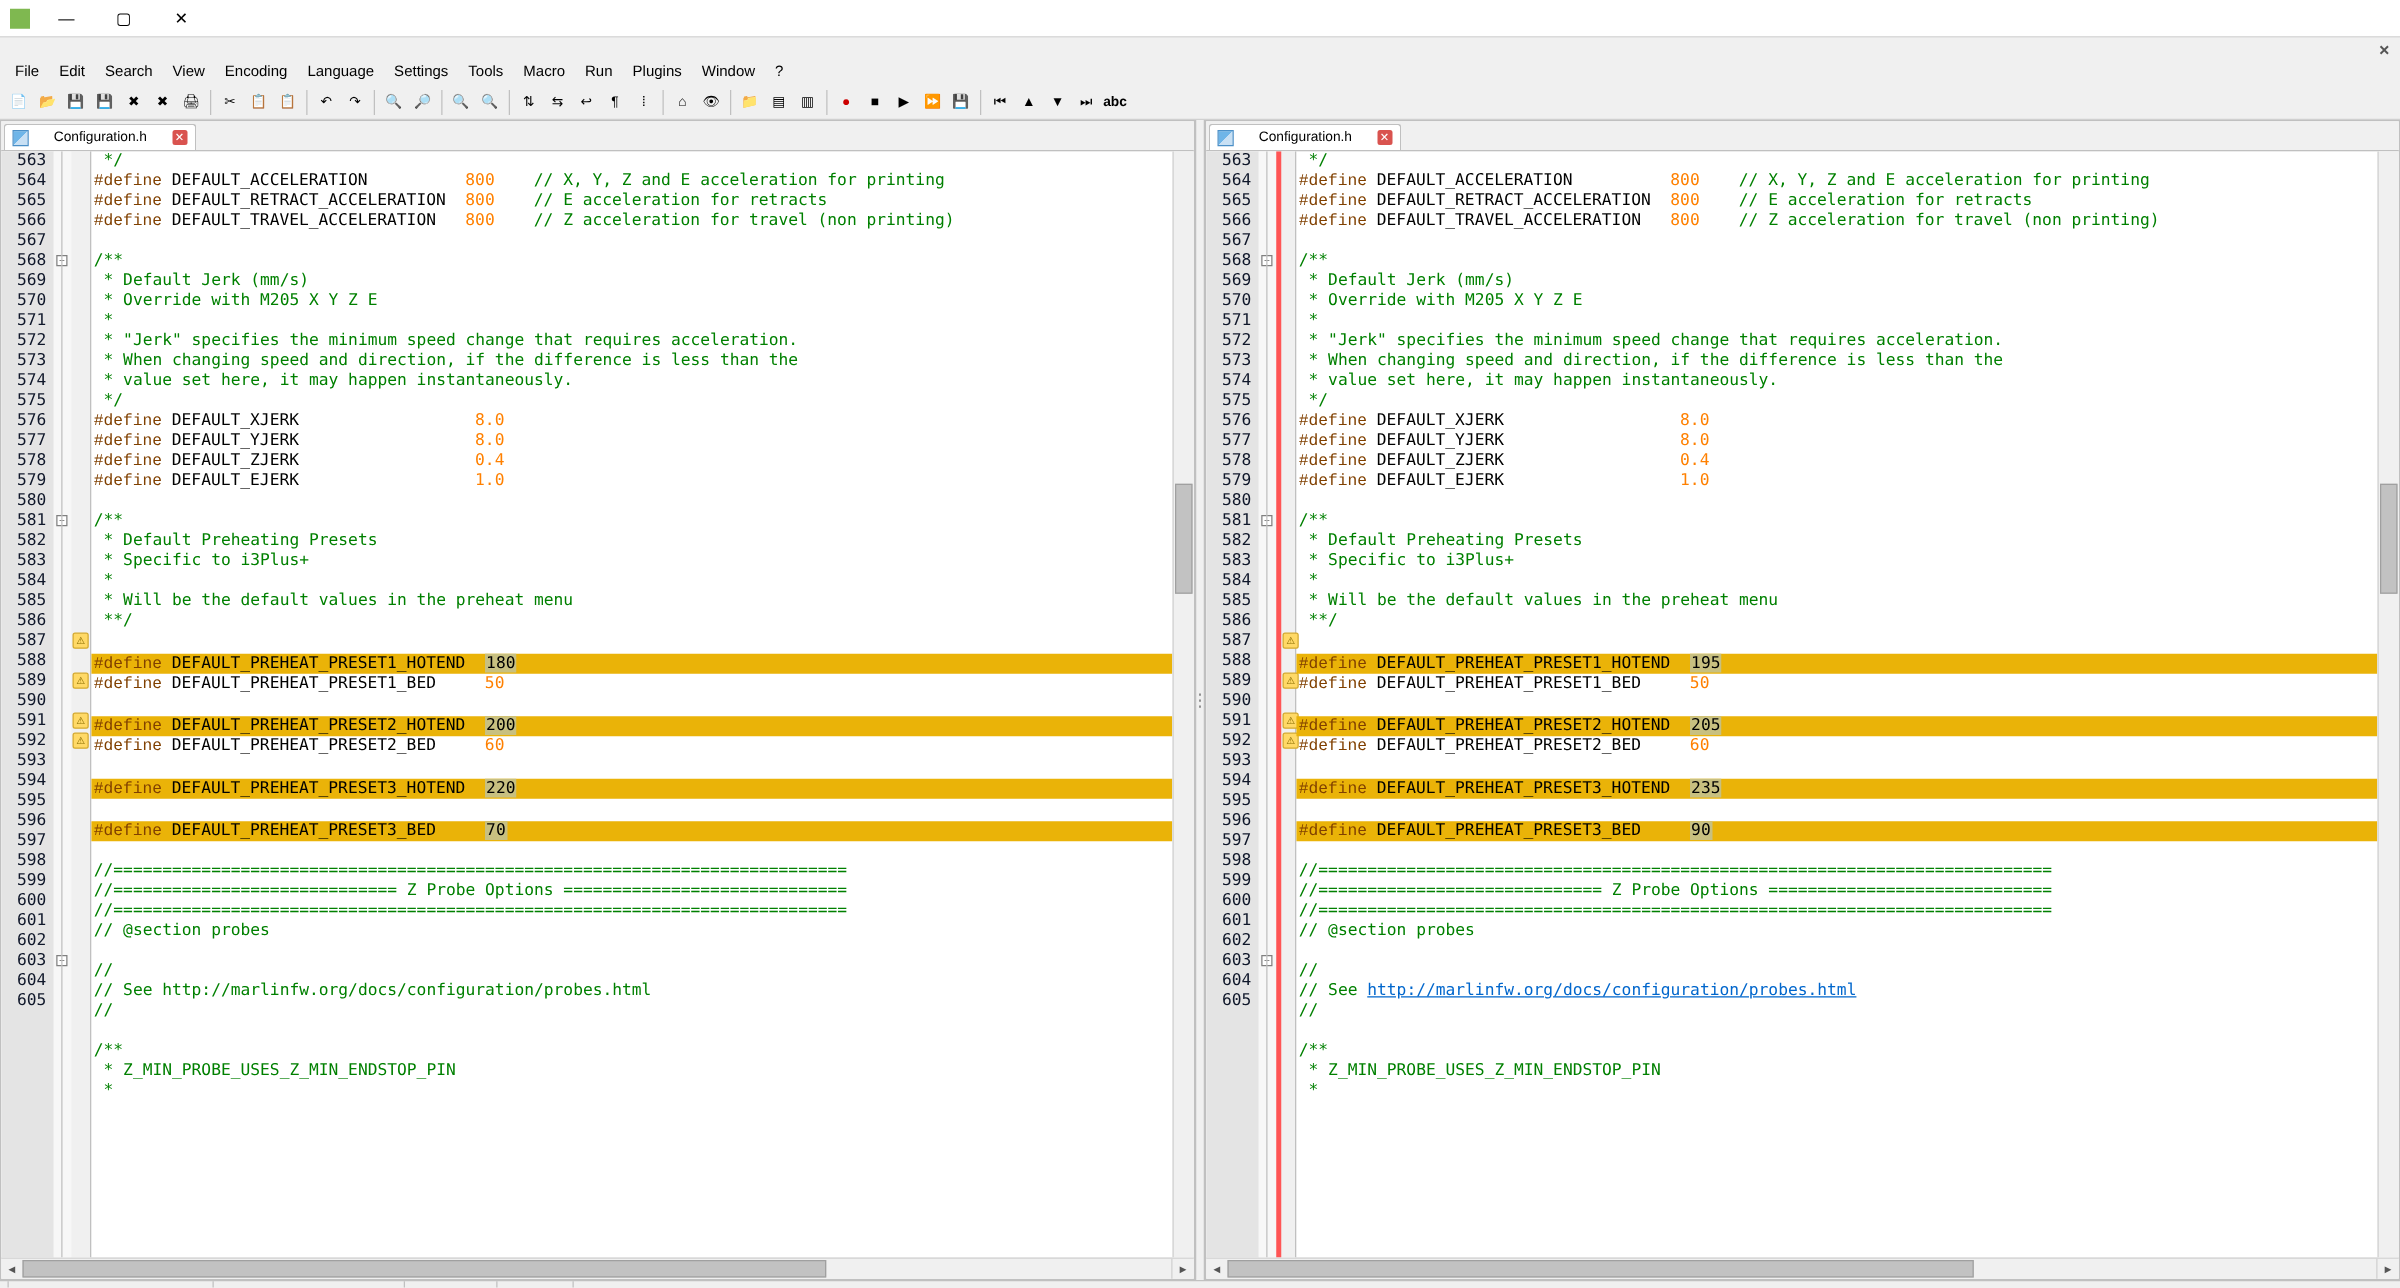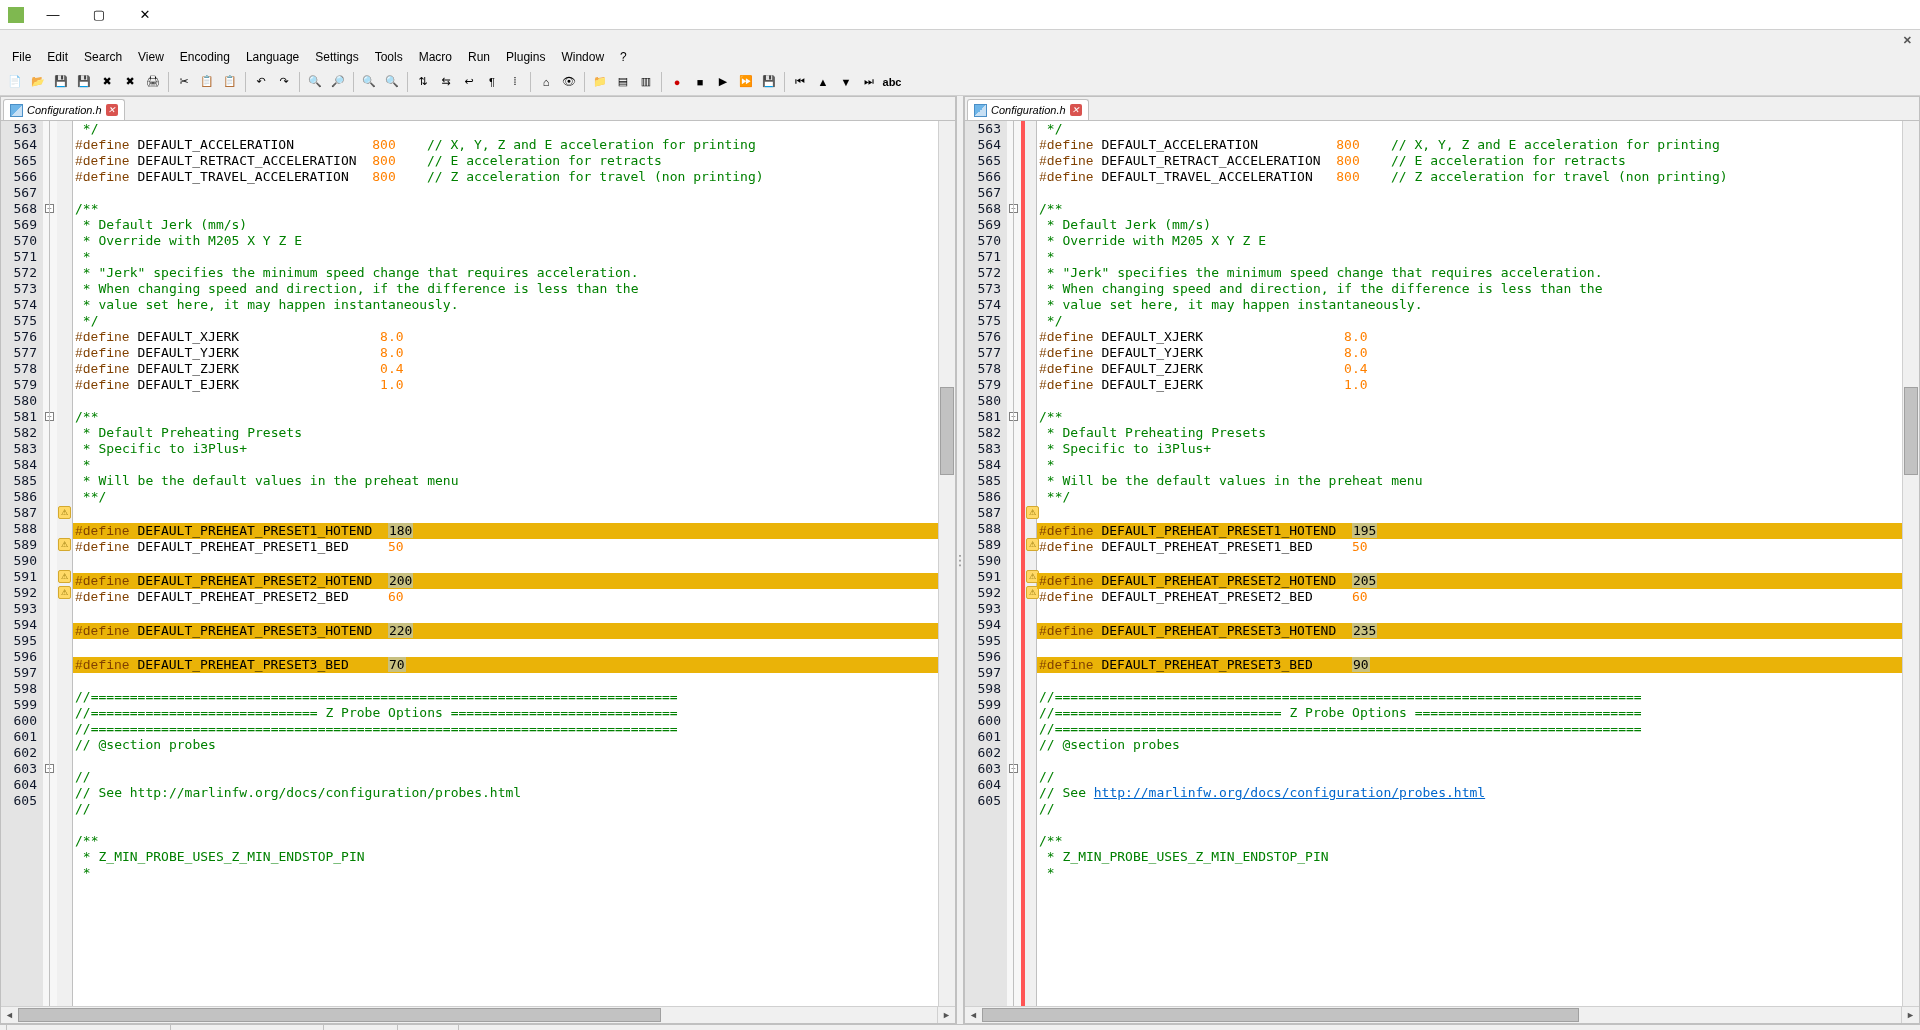--- a/index.html
+++ b/index.html
@@ -13,21 +13,21 @@
 .menu-bar { height:22px; background:#f0f0f0; display:flex; align-items:center; padding:0 4px; gap:0;margin-top:16px; }
 .menu-item { padding:3px 8px; cursor:pointer; }
 .toolbar { height:28px; background:#f0f0f0; display:flex; align-items:center; padding:2px 4px; gap:1px; border-bottom:1px solid #d0d0d0; }
 .tbtn { width:22px; height:22px; display:flex; align-items:center; justify-content:center; cursor:pointer; border:1px solid transparent; }
 .tsep { width:1px; height:20px; background:#c0c0c0; margin:0 3px; }
 .panes { display:flex; height:calc(100% - 30px - 22px - 28px - 22px); position:relative; }
 .pane { flex:1; display:flex; flex-direction:column; border:1px solid #c0c0c0; background:#fff; min-width:0; }
 .splitter { width:8px; background:#f0f0f0; cursor:col-resize; border-left:1px solid #c0c0c0; border-right:1px solid #c0c0c0; display:flex; align-items:center; justify-content:center; }
 .splitter::before { content:"⋮"; color:#888; font-size:14px; }
 .tab-bar { height:24px; background:#f0f0f0; display:flex; align-items:flex-end; padding:2px 2px 0 2px; border-bottom:1px solid #c0c0c0; }
-.tab { height:21px; background:#fff; border:1px solid #c0c0c0; border-bottom:none; padding:2px 6px; display:flex; align-items:center; gap:4px; border-radius:3px 3px 0 0; font-size:11px; position:relative;font-style:italic; }
+.tab { height:21px; background:#fff; border:1px solid #c0c0c0; border-bottom:none; padding:2px 6px; display:flex; align-items:center; gap:20px; border-radius:3px 3px 0 0; font-size:11px; position:relative; }
 .tab .file-icon { width:13px; height:13px; background:linear-gradient(135deg,#6eb5e8 50%,#c8e0f4 50%); border:1px solid #4a8fc7; }
 .tab .close-x { width:12px; height:12px; background:#d9534f; border-radius:2px; color:#fff; font-size:9px; display:flex; align-items:center; justify-content:center; cursor:pointer; }
 .editor-area { flex:1; display:flex; overflow:hidden; position:relative; }
 .gutter { width:42px; background:#e4e4e4; text-align:right; padding-right:6px; color:#0f172a; font-family:Consolas,monospace; font-size:13px; line-height:16px; user-select:none; }
 .gutter-line { height:16px; }
 .marker-col { width:16px; background:#f0f0f0; border-right:1px solid #c0c0c0; position:relative; }
 .marker-col.right-pane { border-left:4px solid #ff5555; }
 .fold-col { width:14px; background:#f7f7f7; position:relative; }
 .fold-box { position:absolute; left:2px; width:9px; height:9px; border:1px solid #808080; background:#fff; font-size:8px; line-height:7px; text-align:center; color:#555; cursor:pointer; }
 .fold-line { position:absolute; left:6px; width:1px; background:#c0c0c0; }

